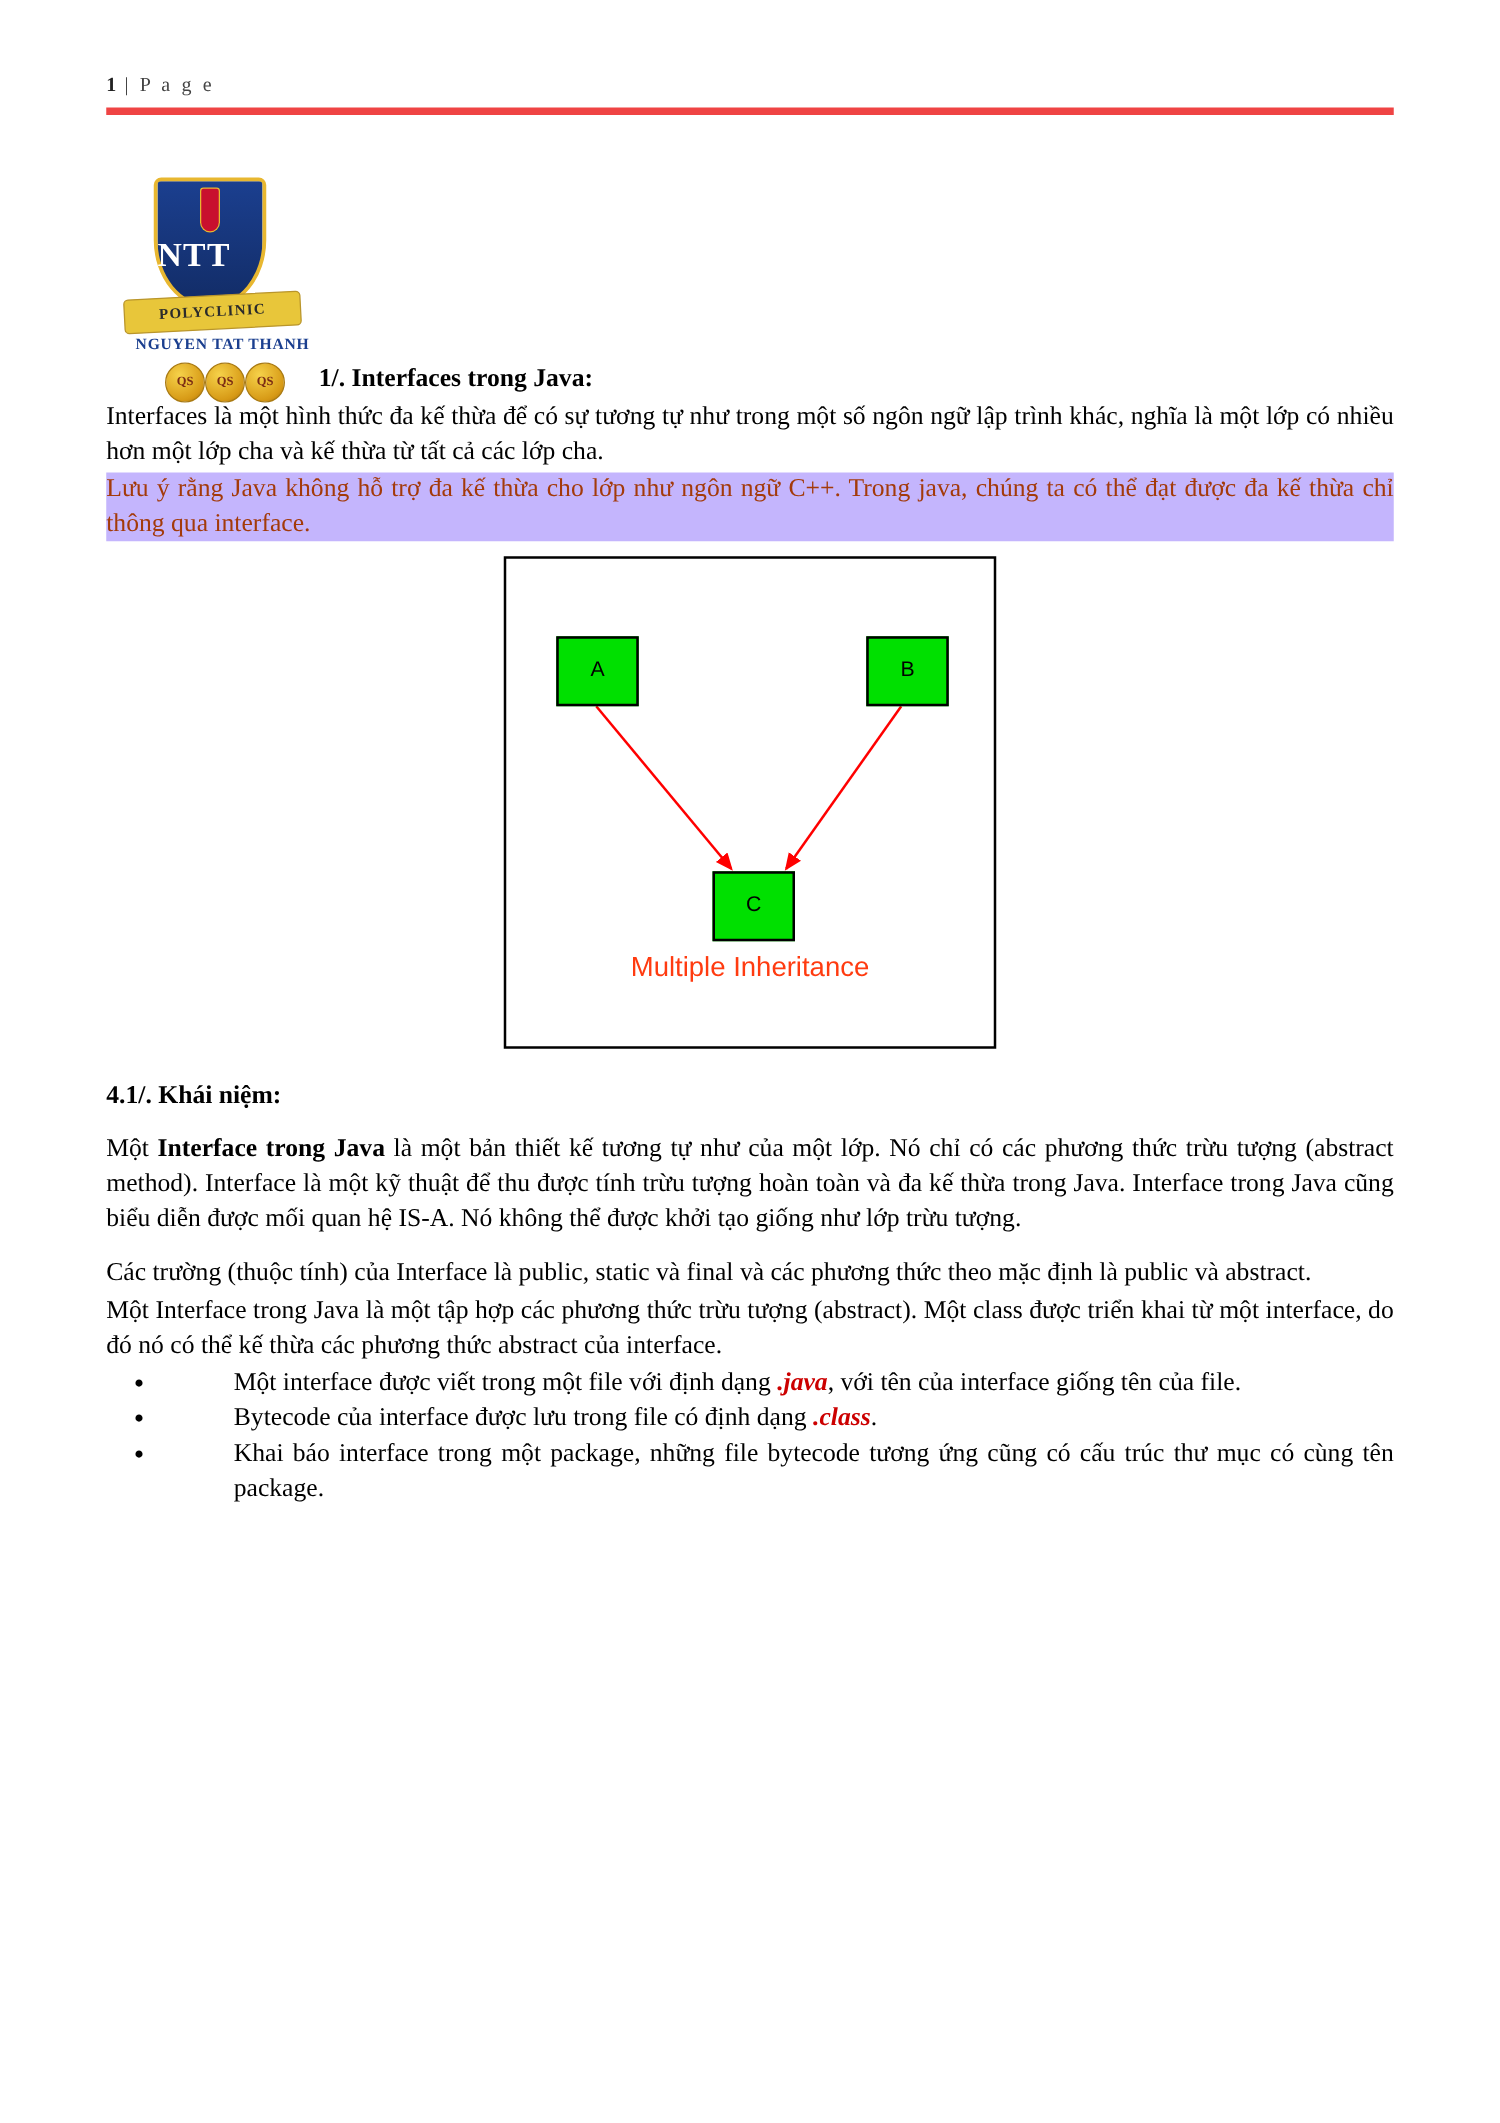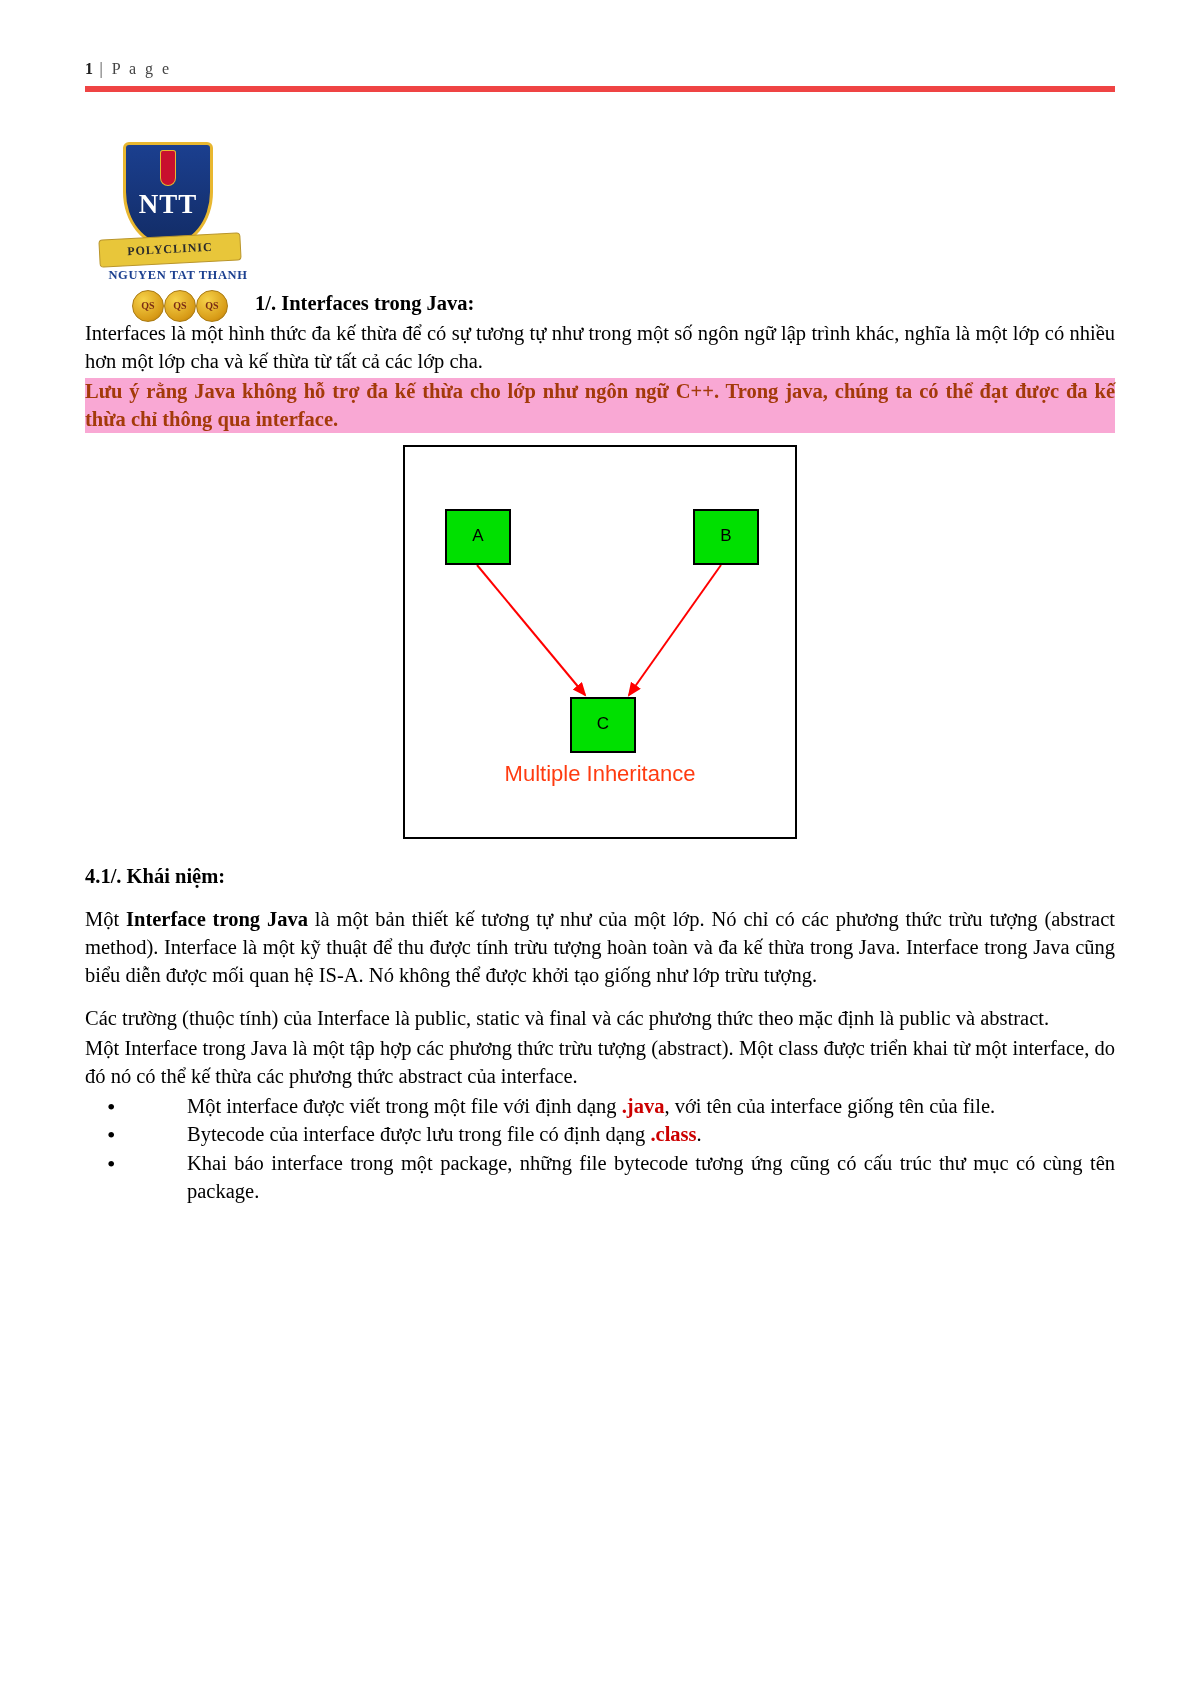--- a/index.html
+++ b/index.html
@@ -78,21 +78,20 @@
     height: 34px;
     background: #c8102e;
     border-radius: 2px 2px 8px 8px;
     box-shadow: 0 0 0 1px #e8b730;
   }
   .shield .ntt {
     position: absolute;
     left: 0;
     right: 0;
     top: 44px;
-    text-align: center;
     color: #ffffff;
     font-family: "Liberation Serif", serif;
     font-size: 27px;
     font-weight: bold;
     letter-spacing: 1px;
   }
   .ribbon {
     position: absolute;
     left: 6px;
     top: 96px;
@@ -149,22 +148,22 @@
   .sec-head {
     font-weight: bold;
     font-size: 20.5px;
     margin: 0 0 2px 0;
   }
   .indent-head {
     text-indent: 170px;
   }
   p { margin: 0 0 2px 0; }
   .hl {
-    background: #f9a8d4;
-    font-weight: bold;
+    background: #c4b5fd;
+    font-weight: normal;
     color: #a33a0a;
   }
   .spaced {
     margin-top: 15px;
   }
   
   .figure {
     margin: 12px auto 0 auto;
     width: 390px;
     height: 390px;
@@ -209,21 +208,21 @@
     text-align: justify;
     margin-bottom: 1px;
   }
   ul.bullets li:before {
     content: "\2022";
     position: absolute;
     left: 22px;
     top: -2px;
     font-size: 24px;
   }
-  .red-bold { color: #cc0000; font-weight: bold; }
+  .red-bold { color: #cc0000; font-weight: bold; font-style: italic; }
   b { font-weight: bold; }
 </style>
 </head>
 <body>
 
 <div class="page">
 
   <div class="page-header">
     <span class="pg-num">1</span>
     <span>|</span>

